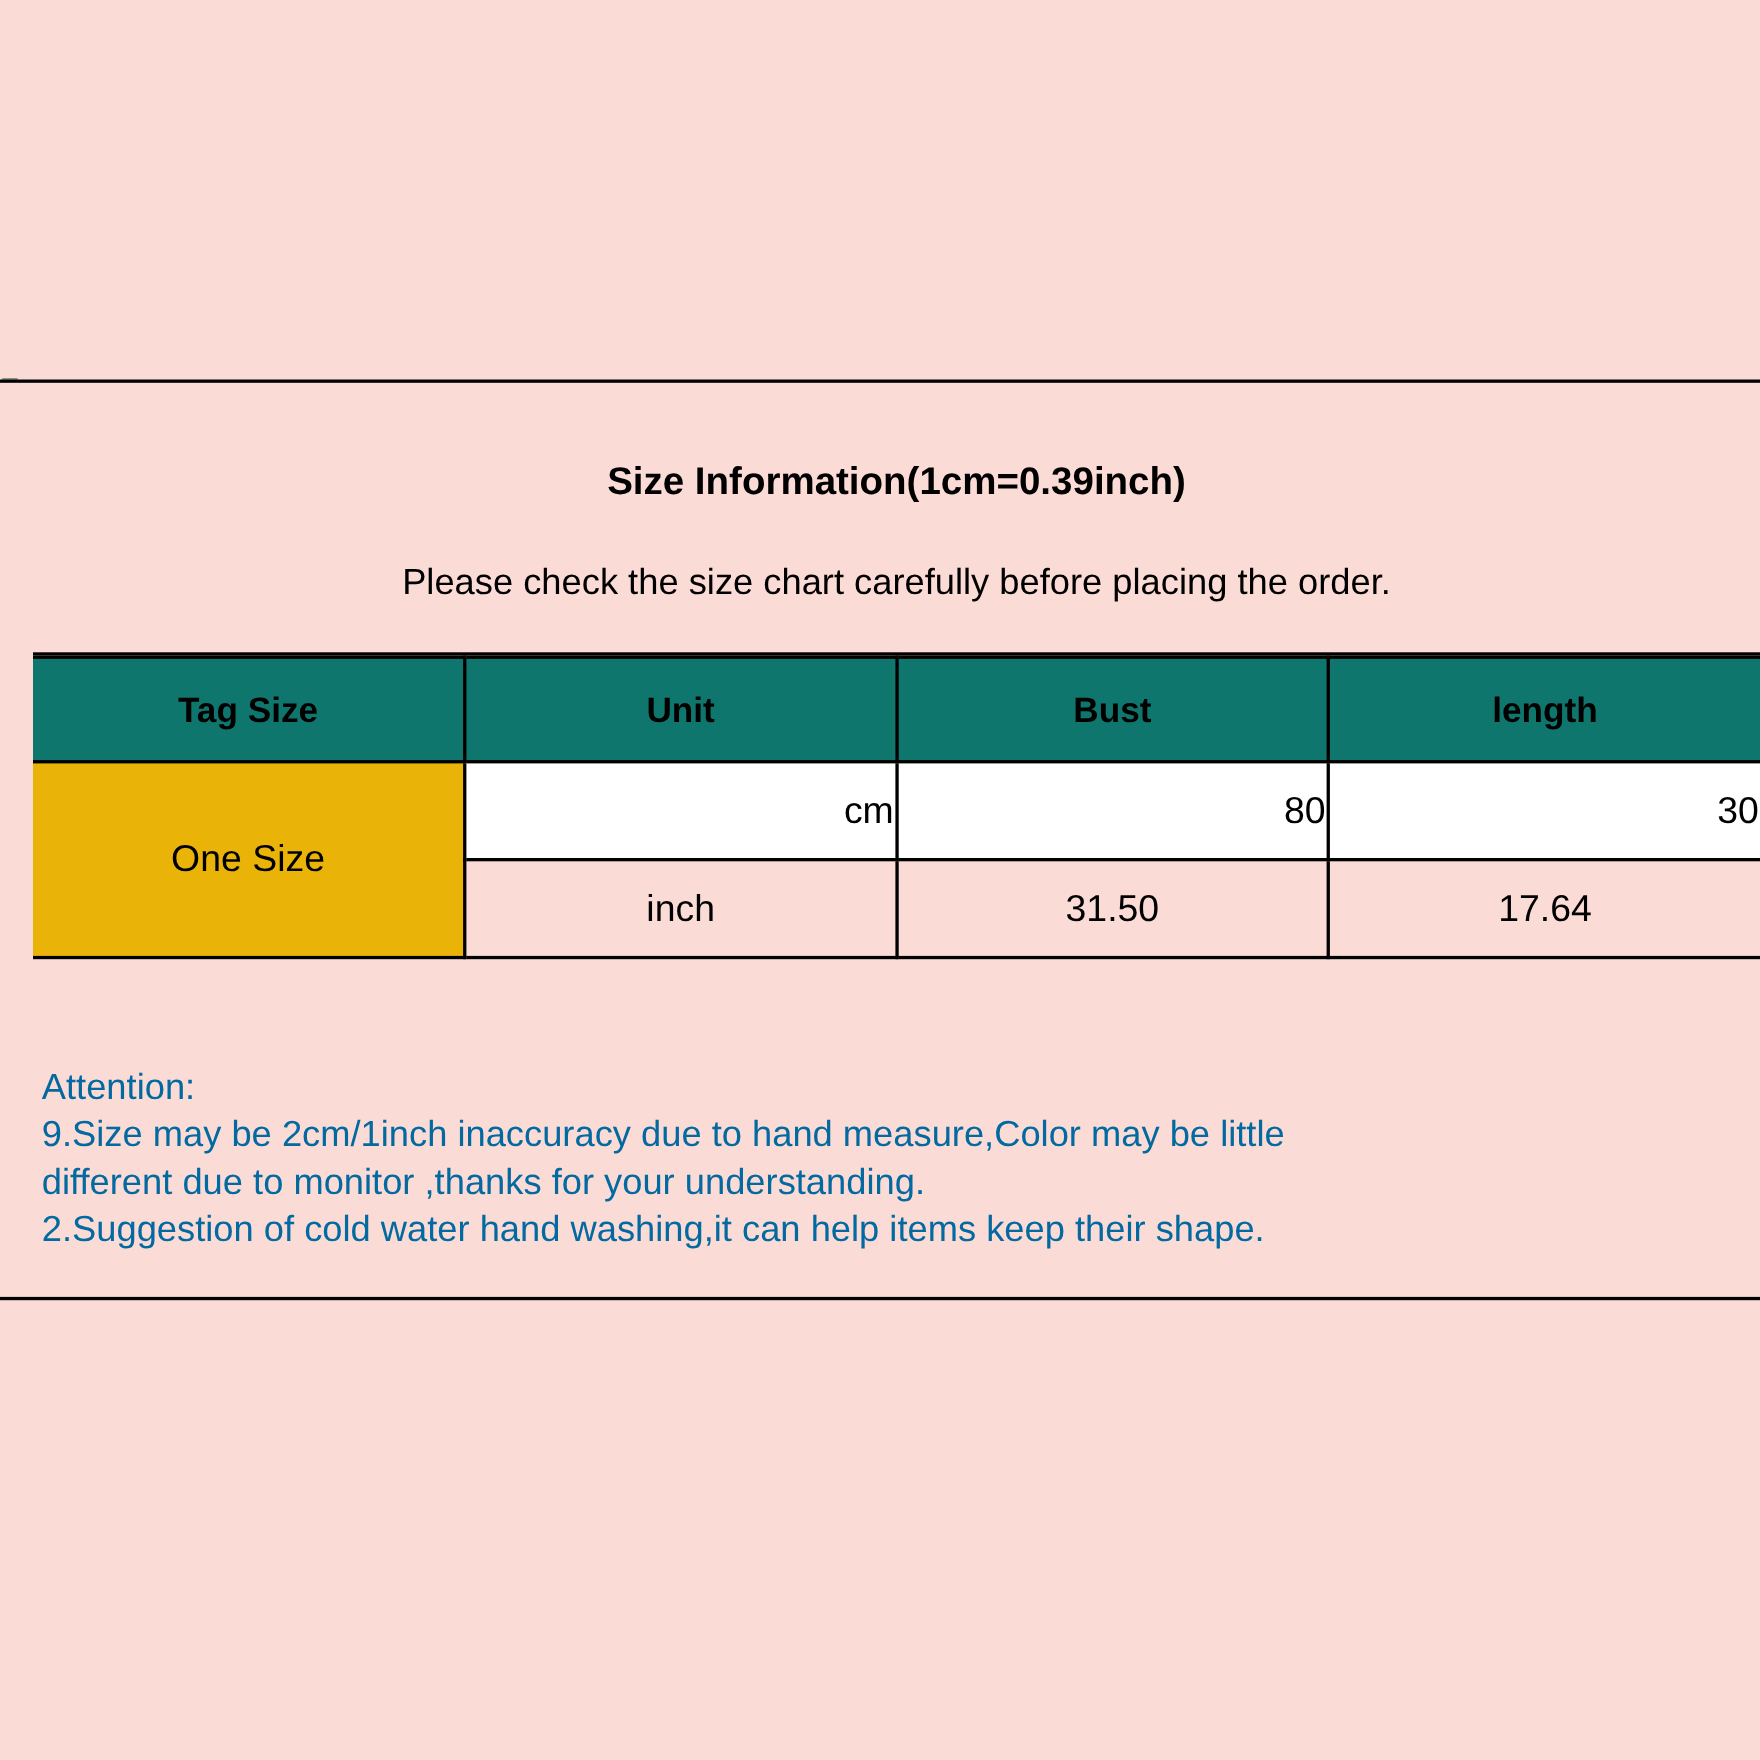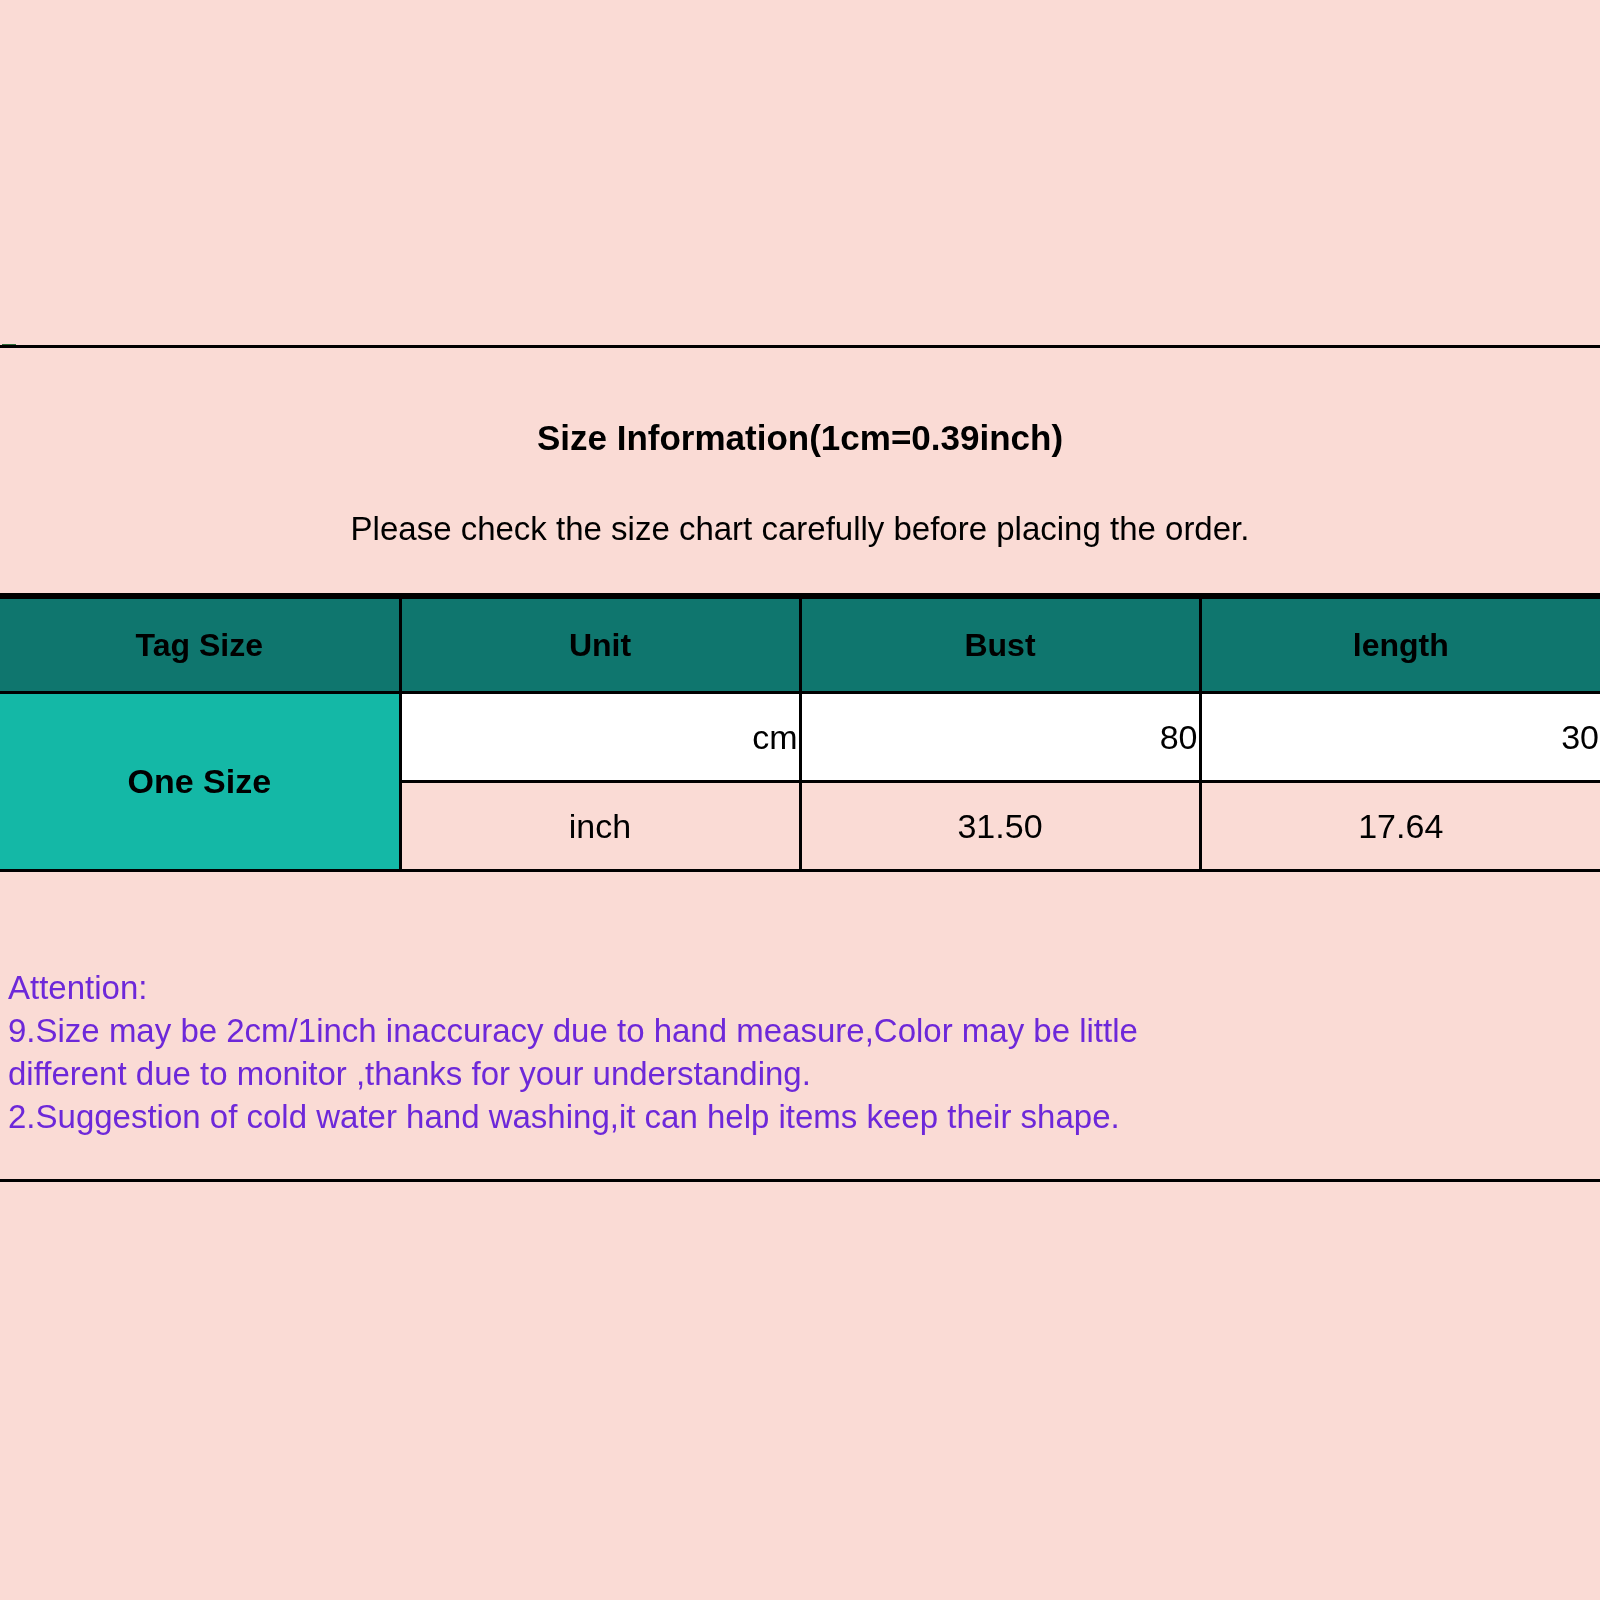--- a/index.html
+++ b/index.html
@@ -24,20 +24,21 @@
   
   .chart-block {
     position: absolute;
     left: 0;
     top: 345px;
     width: 1600px;
     border-top: 3px solid #000;
     border-bottom: 3px solid #000;
     box-sizing: border-box;
     background: #fadbd5;
+    padding-left: 30px;
   }
 
   .heading-area {
     padding: 70px 0 45px 0;
     text-align: center;
     border-bottom: 3px solid #000;
   }
 
   .title {
     font-size: 35px;
@@ -73,23 +74,23 @@
   }
 
   th.col-head {
     height: 90px;
     font-size: 32px;
     font-weight: bold;
     background: #0f766e;
   }
 
   td.tag-size-cell {
-    background: #14b8a6;
+    background: #eab308;
     font-size: 34px;
-    font-weight: bold;
+    font-weight: normal;
     width: 405px;
   }
 
   td.unit-cell {
     font-size: 34px;
     font-weight: normal;
     height: 84px;
   }
   td.val-cell {
     font-size: 34px;
@@ -104,21 +105,21 @@
     background: #fadbd5;
   }
 
   .attention-area {
     padding: 95px 8px 40px 8px;
     box-sizing: border-box;
   }
 
   .attention-line {
     font-size: 33px;
-    color: #6d28d9;
+    color: #0369a1;
     line-height: 1.30;
     white-space: pre-wrap;
   }
 
   .tiny-mark {
     position: absolute;
     left: 2px;
     top: 344px;
     width: 14px;
     height: 10px;

